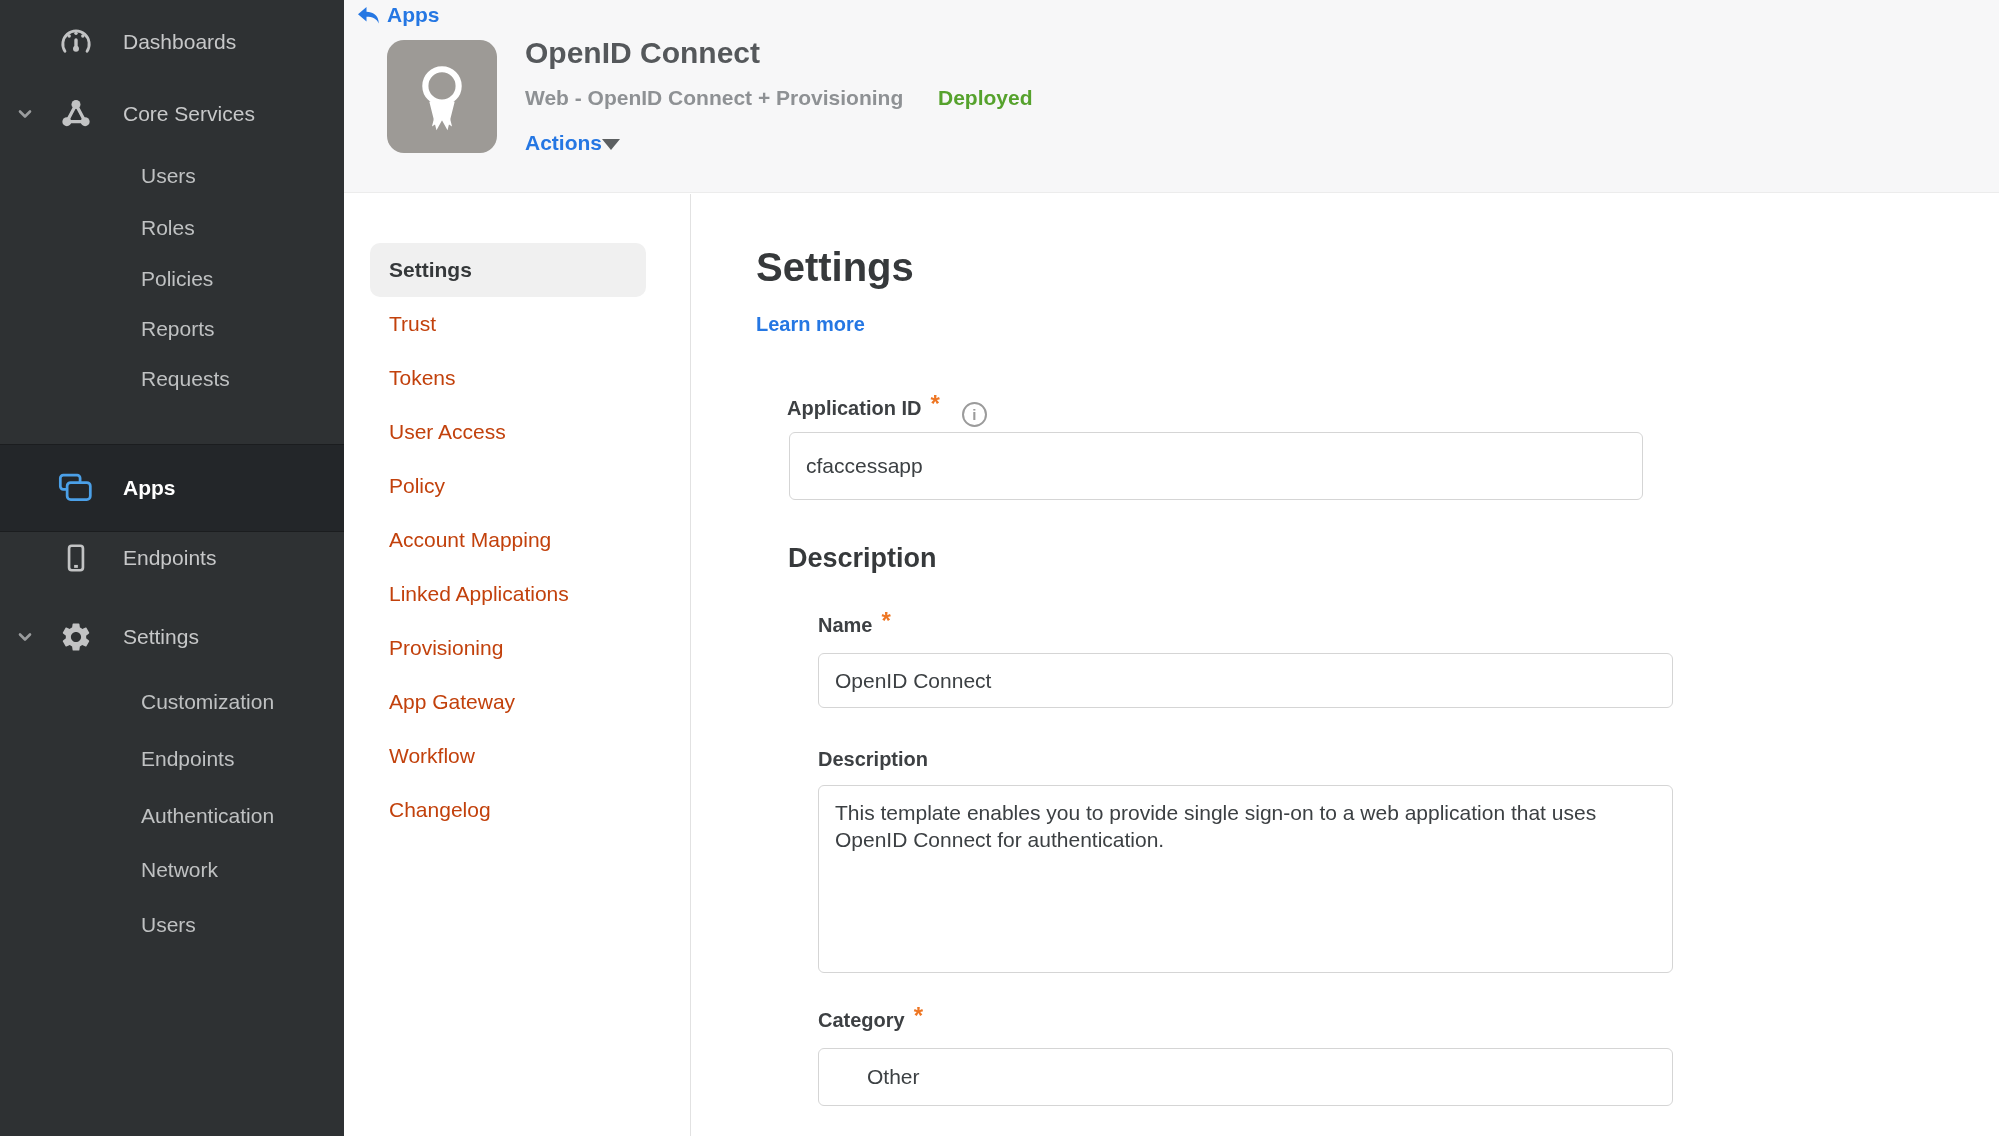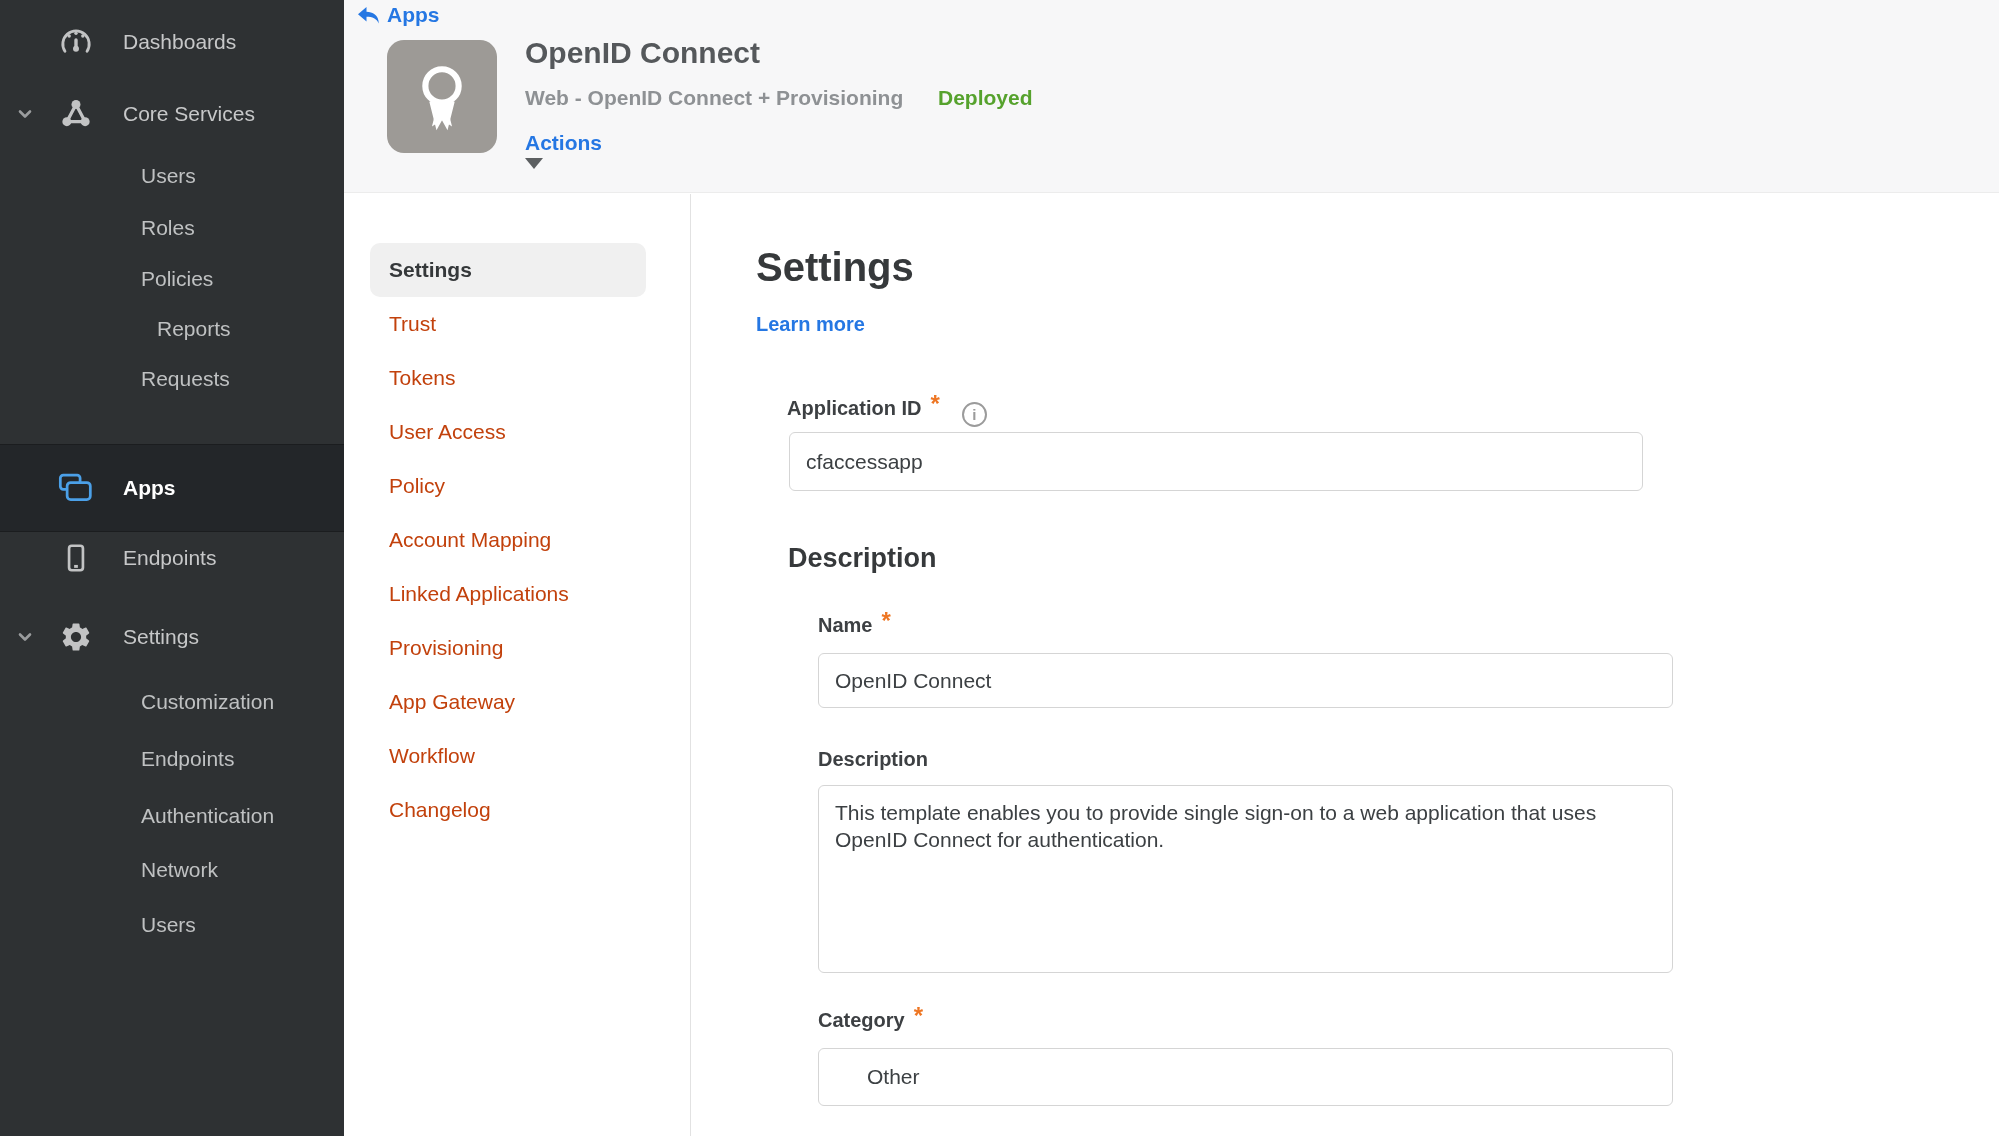--- a/index.html
+++ b/index.html
@@ -23,37 +23,37 @@
   .srow.active-band .slbl { color:#ffffff; font-weight:bold; }
 
   
   .headerband { position:absolute; left:344px; top:0; width:1655px; height:193px; background:#f7f7f8; border-bottom:1px solid #ececec; }
   .backlink { position:absolute; left:13px; top:3px; display:flex; align-items:center; gap:7px; cursor:pointer; }
   .backlink .blbl { color:#2577e3; font-weight:bold; font-size:21px; }
   .apptile { position:absolute; left:43px; top:40px; width:110px; height:113px; border-radius:17px; background:#9d9a96; display:flex; align-items:center; justify-content:center; }
   .apptitle { position:absolute; left:181px; top:36px; font-size:30px; font-weight:bold; color:#55585b; white-space:nowrap; }
   .appsub { position:absolute; left:181px; top:86px; font-size:21px; font-weight:bold; color:#8e9194; white-space:nowrap; }
   .deployed { position:absolute; left:594px; top:86px; font-size:21px; font-weight:bold; color:#56a22d; white-space:nowrap; }
-  .actions { position:absolute; left:181px; top:131px; display:flex; cursor:pointer;flex-direction:column; }
+  .actions { position:absolute; left:181px; top:131px; display:flex; align-items:center; cursor:pointer; }
   .actions .albl { color:#2577e3; font-weight:bold; font-size:21px; }
   .caret { width:0; height:0; border-left:9px solid transparent; border-right:9px solid transparent; border-top:11px solid #5c5f61; margin-top:3px; }
 
   
   .vdivider { position:absolute; left:690px; top:194px; width:1px; height:942px; background:#e2e2e2; }
   .subnav { position:absolute; left:370px; top:243px; width:276px; }
   .snitem { height:54px; display:flex; align-items:center; padding-left:19px; font-size:21px; color:#c2410c; border-radius:10px; cursor:pointer; white-space:nowrap; }
   .snitem.active { background:#f0f0f0; font-weight:bold; color:#35383a; }
 
   
   .pgheading { position:absolute; left:756px; top:245px; font-size:40px; font-weight:bold; color:#36393b; }
   .learnmore { position:absolute; left:756px; top:313px; font-size:20px; font-weight:bold; color:#2577e3; cursor:pointer; }
   .flabel { position:absolute; font-size:20px; font-weight:bold; color:#3d4043; white-space:nowrap; }
   .req { color:#ee7623; font-size:24px; font-weight:bold; position:relative; top:-3px; margin-left:9px; }
   .infoicon { display:inline-flex; width:25px; height:25px; border:2.5px solid #9b9b9b; border-radius:50%; color:#9b9b9b; font-size:15px; font-weight:bold; align-items:center; justify-content:center; margin-left:22px; position:relative; top:5px; cursor:pointer; }
-  .tinput { position:absolute; height:59px; border:1px solid #d5d5d5; border-radius:6px; background:#fff; font-family:inherit; font-size:21px; color:#3c4043; padding:0 16px; outline:none; }
+  .tinput { position:absolute; height:68px; border:1px solid #d5d5d5; border-radius:6px; background:#fff; font-family:inherit; font-size:21px; color:#3c4043; padding:0 16px; outline:none; }
   .tarea { position:absolute; border:1px solid #d5d5d5; border-radius:6px; background:#fff; font-family:inherit; font-size:21px; line-height:27px; color:#3c4043; padding:13px 16px; outline:none; resize:none; }
   .secheading { position:absolute; left:788px; top:543px; font-size:27px; font-weight:bold; color:#36393b; }
 
   svg { display:block; }
 </style>
 </head>
 <body>
 
 <nav class="sidebar">
 
@@ -91,21 +91,21 @@
 
   <div class="srow sub" style="top:156px;height:40px;">
     <span class="slbl">Users</span>
   </div>
   <div class="srow sub" style="top:208px;height:40px;">
     <span class="slbl">Roles</span>
   </div>
   <div class="srow sub" style="top:259px;height:40px;">
     <span class="slbl">Policies</span>
   </div>
-  <div class="srow sub" style="top:309px;height:40px;margin-left:16px;">
+  <div class="srow sub" style="top:309px;height:40px;">
     <span class="slbl">Reports</span>
   </div>
   <div class="srow sub" style="top:359px;height:40px;text-decoration:underline;">
     <span class="slbl">Requests</span>
   </div>
 
   <div class="srow active-band" style="top:444px;height:88px;">
     <span class="sicon">
       <svg width="36" height="30" viewBox="0 0 26 22" fill="none">
         <rect x="1.5" y="1.5" width="14.5" height="10.5" rx="2.2" stroke="#4ba0e8" stroke-width="2"></rect>

